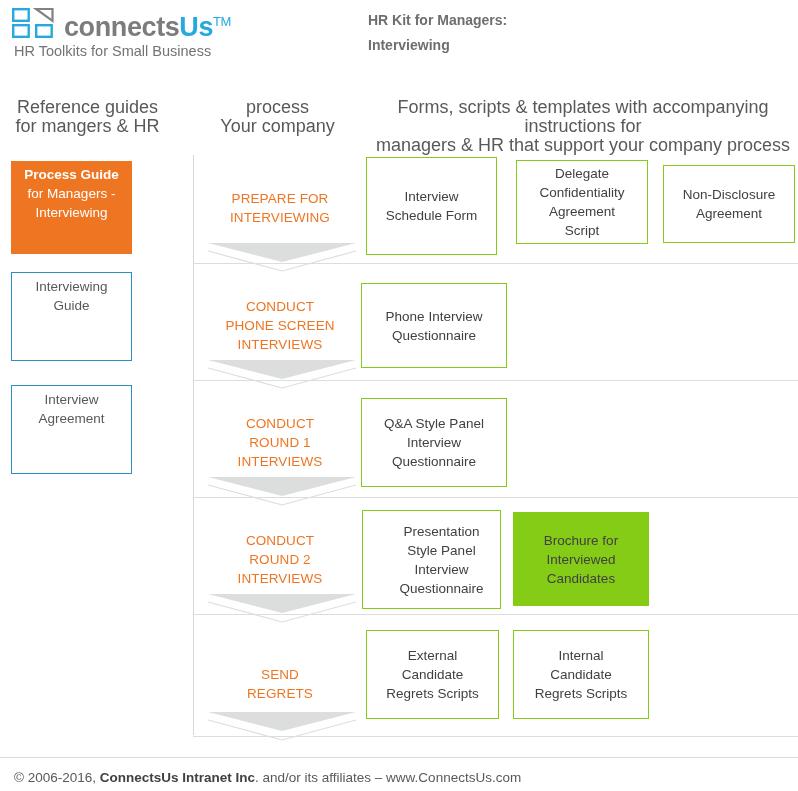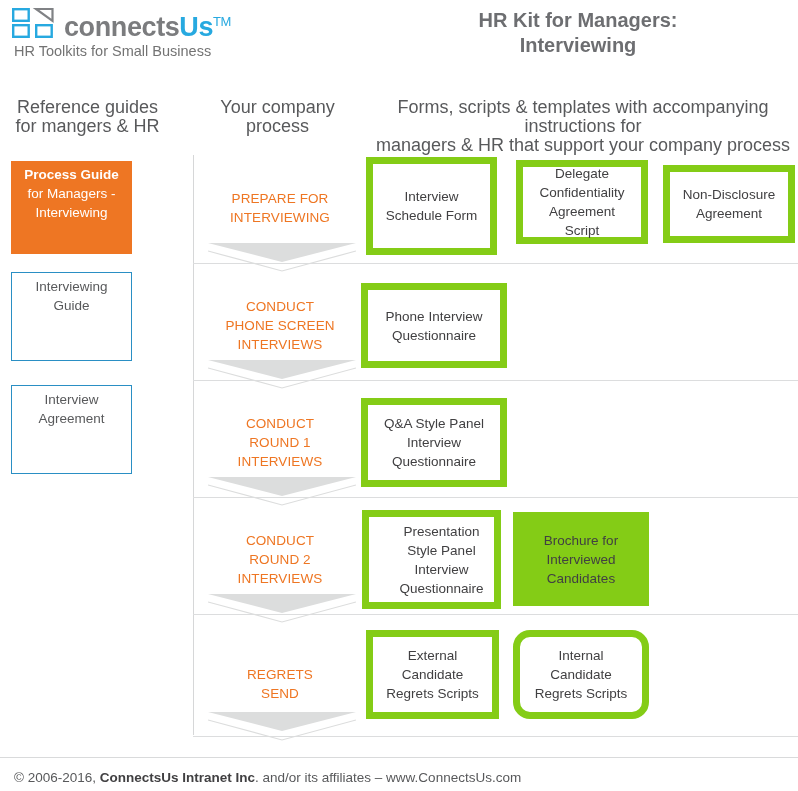--- a/index.html
+++ b/index.html
@@ -53,22 +53,22 @@
     position: absolute;
     left: 2px; top: 37px;
     font-size: 14.5px;
     color: #737373;
     white-space: nowrap;
   }
   #kit-title {
     position: absolute;
     right: 10px; top: 8px;
     width: 420px;
-    text-align: center;
-    font-size: 20px;
+    text-align: left;
+    font-size: 14px;
     font-weight: bold;
     color: #6d6e71;
     line-height: 25px;
   }
 
   
   .col-heading {
     position: absolute;
     text-align: center;
     font-size: 18px;
@@ -139,21 +139,21 @@
     color: #ee7623;
     font-size: 13.5px;
     line-height: 19px;
     letter-spacing: 0.1px;
   }
 
   
   .doc-card {
     position: absolute;
     box-sizing: border-box;
-    border: 7px solid #84cc16;
+    border: 1px solid #84cc16;
     background: #ffffff;
     color: #414042;
     display: flex;
     align-items: center;
     justify-content: center;
     text-align: center;
     font-size: 13.5px;
     line-height: 19px;
     padding: 3px 6px;
   }
@@ -197,22 +197,22 @@
     <div>HR Kit for Managers:</div>
     <div>Interviewing</div>
   </div>
 </div>
 
 <div id="col-heading-ref" class="col-heading">
   <div>Reference guides</div>
   <div>for mangers &amp; HR</div>
 </div>
 <div id="col-heading-proc" class="col-heading">
+  <div>process</div>
   <div>Your company</div>
-  <div>process</div>
 </div>
 <div id="col-heading-forms" class="col-heading">
   <div>Forms, scripts &amp; templates with accompanying instructions for</div>
   <div>managers &amp; HR that support your company process</div>
 </div>
 
 <div id="ref-card-0" class="ref-card filled">
   <div>
     <span class="strong">Process Guide</span><br>
     <span>for Managers -</span><br>
@@ -304,27 +304,27 @@
       <div>Brochure for<br>Interviewed<br>Candidates</div>
     </div>
     <div class="row-sep" style="top: 736px; width: 605px;"></div>
     <div class="chevron" style="top: 712px;">
       <svg width="148" height="30" viewBox="0 0 148 30">
         <polygon points="0,0 148,0 74,19" fill="#dcdddd"></polygon>
         <polyline points="0,8 74,28 148,8" fill="none" stroke="#dcdddd" stroke-width="1.2"></polyline>
       </svg>
     </div>
     <div class="step-label" style="top: 665px;">
+      <div>SEND</div>
       <div>REGRETS</div>
-      <div>SEND</div>
     </div>
     <div class="doc-card" style="left: 366px; top: 630px; width: 133px; height: 89px;">
       <div>External<br>Candidate<br>Regrets Scripts</div>
     </div>
-    <div class="doc-card" style="left: 513px; top: 630px; width: 136px; height: 89px; border-radius: 17px;">
+    <div class="doc-card" style="left: 513px; top: 630px; width: 136px; height: 89px;">
       <div>Internal<br>Candidate<br>Regrets Scripts</div>
     </div>
   </div>
 
 <div id="footer-rule"></div>
 <div id="footer-text">
   <span>© 2006-2016, </span><span class="strong">ConnectsUs Intranet Inc</span><span>. and/or its affiliates – www.ConnectsUs.com</span>
 </div>
 
 </body></html>

